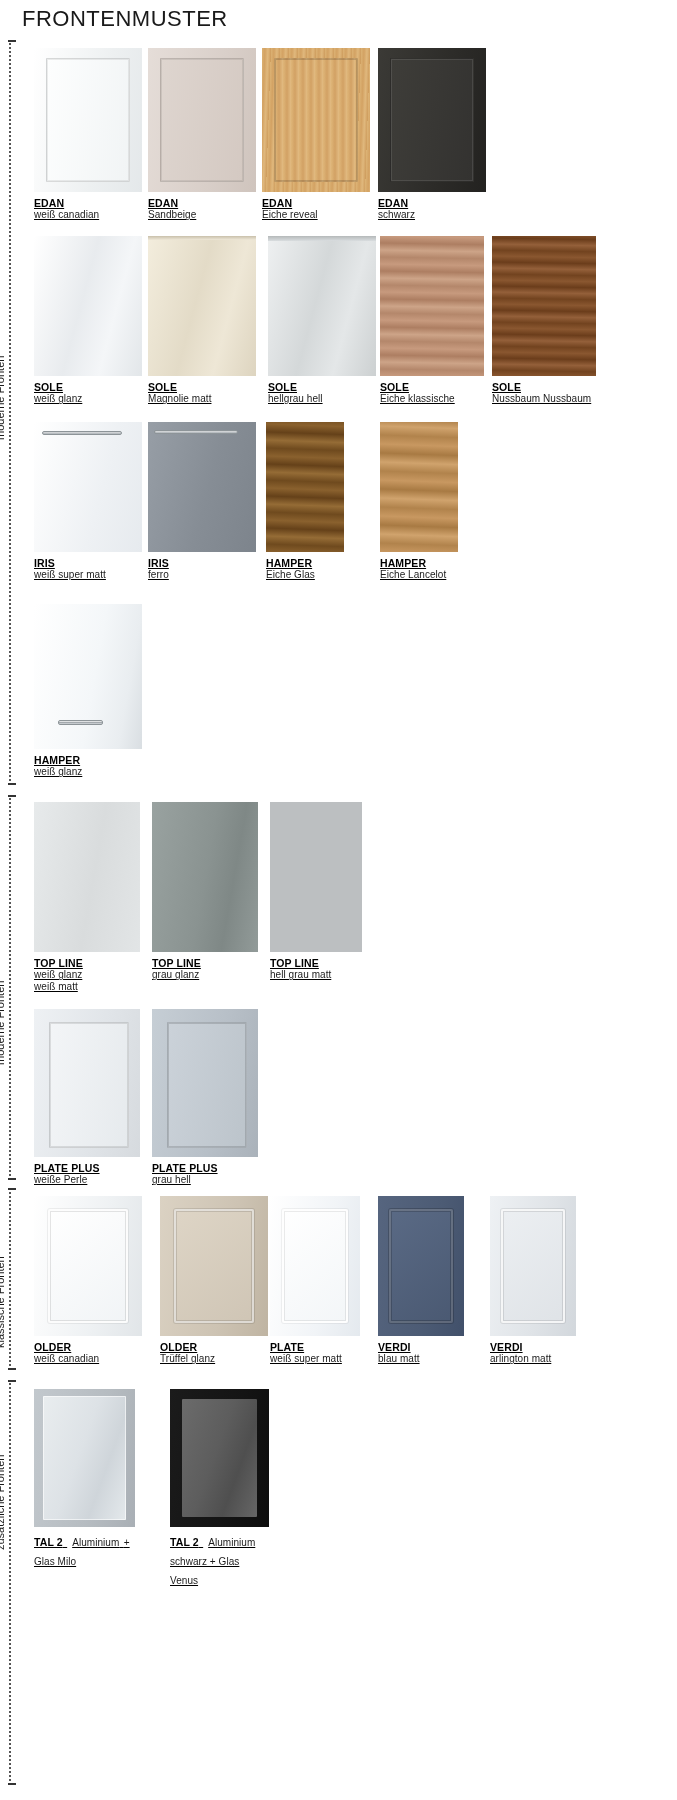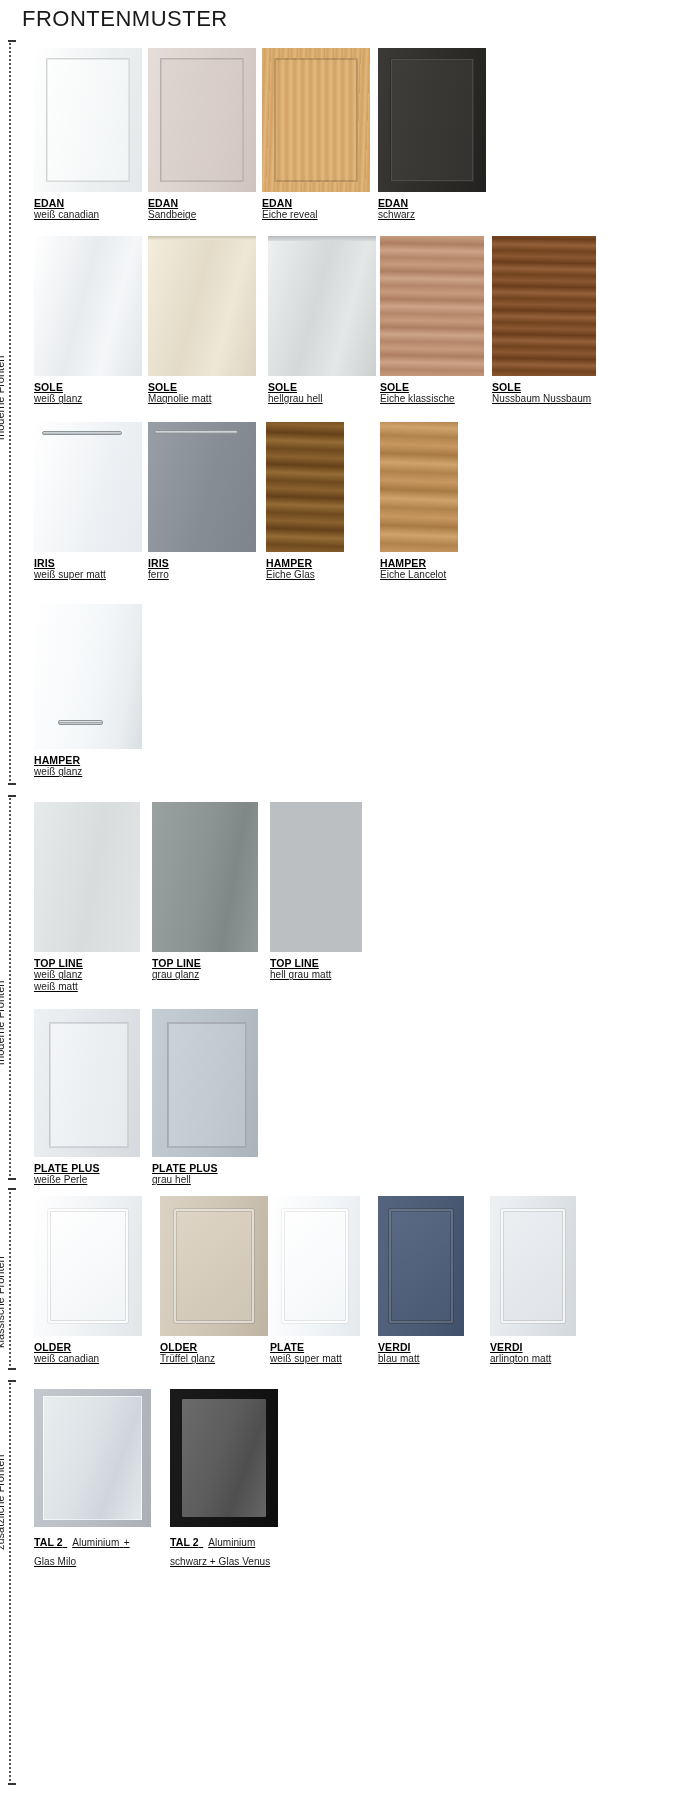--- a/index.html
+++ b/index.html
@@ -361,31 +361,31 @@
       <div class="raised-panel" style="background:linear-gradient(140deg,#eceff2,#dfe3e7);box-shadow:inset 0 0 0 2px rgba(255,255,255,.8), inset 0 0 0 3px rgba(0,0,0,.10), 0 0 0 1px rgba(0,0,0,.08);"></div>
     </div>
     <div class="caption">
       <div class="cap-name">VERDI</div>
       <div class="cap-sub">arlington matt</div>
     </div>
   </div>
 </div>
 
 <div class="row" style="top:1385px;">
-  <div class="cell" style="left:34px;width:117px;">
+  <div class="cell" style="left:34px;width:101px;">
     <div class="swatch" style="height:138px;background:linear-gradient(100deg,#c2c8cd,#b6bcc1 60%,#a9afb5);">
       <div class="glass-inner" style="left:9px;right:9px;top:7px;bottom:7px;background:linear-gradient(110deg,#e9edef 0%,#dde2e6 45%,#cfd5da 70%,#e4e9ec 100%);box-shadow:inset 0 0 0 1px rgba(255,255,255,.6);"></div>
     </div>
     <div class="caption cap-inline">
       <span class="cap-name">TAL 2</span>
       <span class="cap-sub" style="margin-left:5px;">Aluminium</span>
       <div class="cap-sub">+ Glas Milo</div>
     </div>
   </div>
-  <div class="cell" style="left:170px;width:108px;">
+  <div class="cell" style="left:170px;width:99px;">
     <div class="swatch" style="height:138px;background:linear-gradient(100deg,#1b1b1b,#141414 60%,#0d0d0d);">
       <div class="glass-inner" style="left:12px;right:12px;top:10px;bottom:10px;background:linear-gradient(110deg,#6b6b6b 0%,#5d5d5d 45%,#4f4f4f 70%,#666666 100%);"></div>
     </div>
     <div class="caption cap-inline">
       <span class="cap-name">TAL 2</span>
       <span class="cap-sub" style="margin-left:5px;">Aluminium</span>
       <div class="cap-sub">schwarz + Glas Venus</div>
     </div>
   </div>
 </div>

